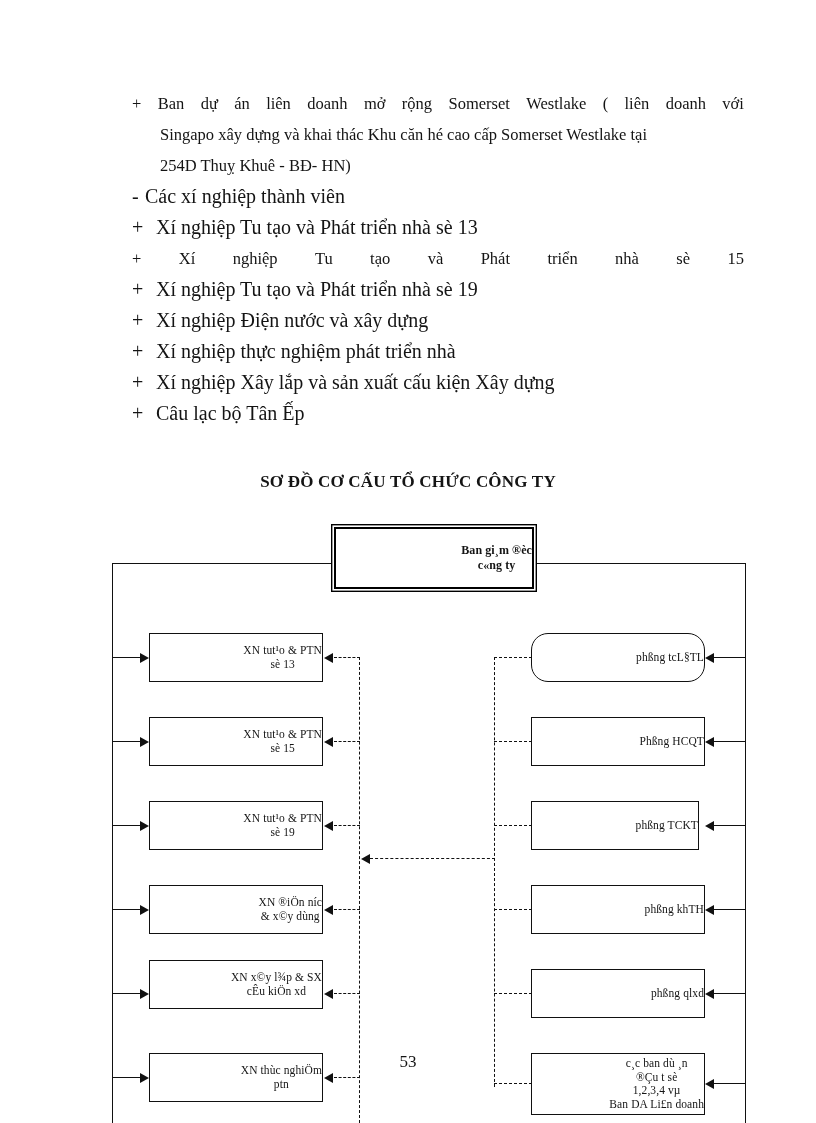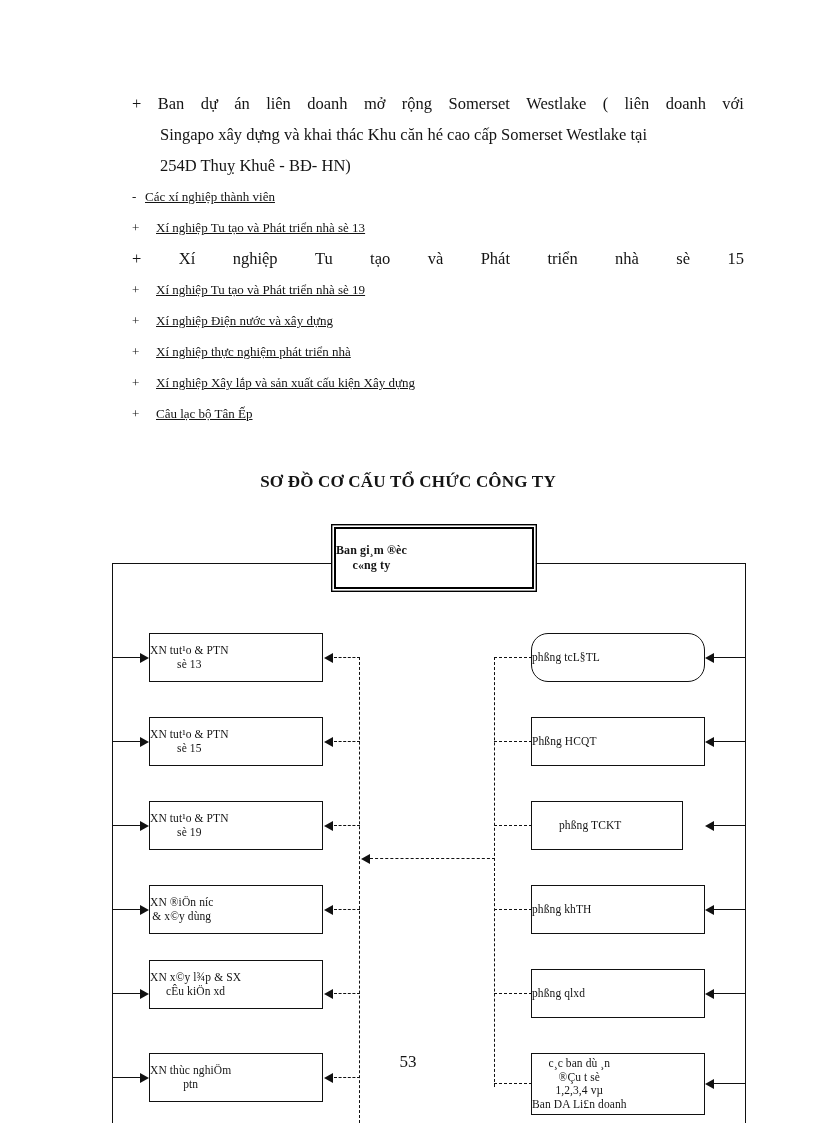--- a/index.html
+++ b/index.html
@@ -28,24 +28,23 @@
     display: flex;
     justify-content: space-between;
     padding-left: 28px;
     font-size: 16.5px;
     line-height: 31px;
   }
   .stretch .marker {
     margin-left: -28px;
   }
   .listline {
-    font-size: 13px;
+    font-size: 20px;
     line-height: 31px;
     white-space: nowrap;
-    text-decoration: underline;
   }
   .listline .marker {
     display: inline-block;
     width: 24px;
   }
   .listline .marker.dash {
     width: 13px;
   }
 
   
@@ -87,21 +86,21 @@
     width: 816px;
     height: 1123px;
   }
   .node {
     position: absolute;
     border: 1.4px solid #111;
     background: #fff;
     box-sizing: border-box;
     display: flex;
     align-items: center;
-    justify-content: flex-start;
+    justify-content: flex-end;
     text-align: center;
     font-family: "Liberation Serif", "DejaVu Serif", serif;
     font-size: 11.5px;
     line-height: 13.5px;
     letter-spacing: 0.1px;
     z-index: 5;
   }
   .node.root {
     border: 2.2px solid #000;
     box-shadow: 0 0 0 1.6px #fff, 0 0 0 3px #000;
@@ -289,21 +288,21 @@
   <div class="arrow right" style="left:140px; top:989px;"></div>
   <div class="ln h" style="left:112px; top:1077px; width:28px;"></div>
   <div class="arrow right" style="left:140px; top:1073px;"></div>
 
   <div class="node" style="left:531px; top:633px; width:174px; height:49px;border-radius:17px;">
     <span class="lbl">phßng tcL§TL</span>
   </div>
   <div class="node" style="left:531px; top:717px; width:174px; height:49px;">
     <span class="lbl">Phßng HCQT</span>
   </div>
-  <div class="node" style="left:531px; top:801px; width:152px; height:49px;padding-left:27px;">
+  <div class="node" style="left:531px; top:801px; width:168px; height:49px;padding-left:27px;">
     <span class="lbl">phßng TCKT</span>
   </div>
   <div class="node" style="left:531px; top:885px; width:174px; height:49px;">
     <span class="lbl">phßng khTH</span>
   </div>
   <div class="node" style="left:531px; top:969px; width:174px; height:49px;">
     <span class="lbl">phßng qlxd</span>
   </div>
   <div class="node" style="left:531px; top:1053px; width:174px; height:62px;">
     <span class="lbl">c¸c ban dù ¸n

